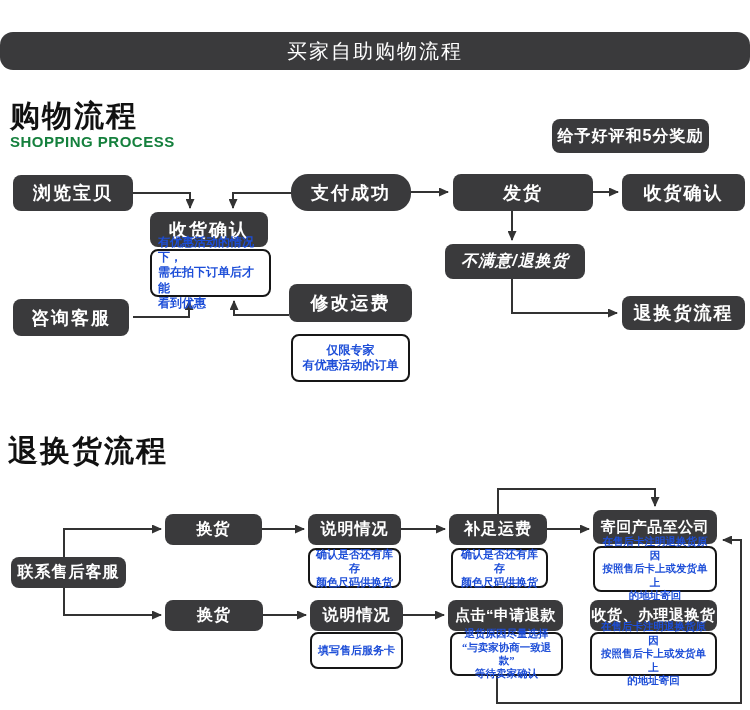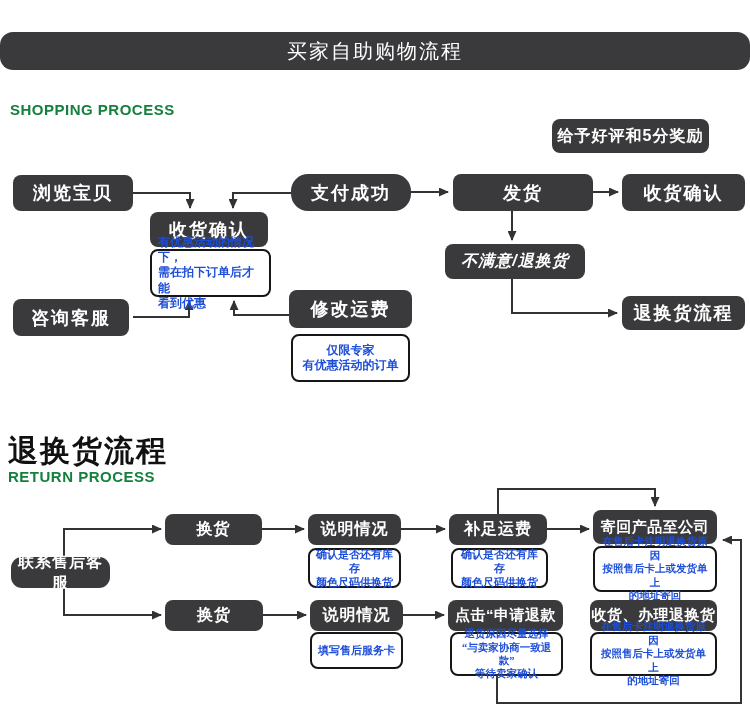--- a/index.html
+++ b/index.html
@@ -34,20 +34,21 @@
   svg.wires{position:absolute;left:0;top:0;pointer-events:none;}
 </style>
 </head>
 <body>
 
 <div class="banner">
   <span>买家自助购物流程</span>
 </div>
 
 <div class="heading" style="left:10px;top:100px;">
+  <div class="zh">购物流程</div>
   <div class="en">SHOPPING PROCESS</div>
 </div>
 
 <svg class="wires" width="750" height="710" viewBox="0 0 750 710">
   <defs>
     <marker id="ah" markerWidth="11" markerHeight="9" refX="9" refY="4.5" orient="auto" markerUnits="userSpaceOnUse">
       <path d="M0,0 L10,4.5 L0,9 Z" fill="#333333"></path>
     </marker>
   </defs>
   <g stroke="#333333" stroke-width="2" fill="none">
@@ -77,30 +78,29 @@
 <div class="node" style="left:453px;top:174px;width:140px;height:37px;">发货</div>
 <div class="node" style="left:622px;top:174px;width:123px;height:37px;">收货确认</div>
 <div class="node sm" style="left:552px;top:119px;width:157px;height:34px;">给予好评和5分奖励</div>
 <div class="node" style="left:150px;top:212px;width:118px;height:35px;">收货确认</div>
 <div class="note left" style="left:150px;top:249px;width:121px;height:48px;">有优惠活动的情况下，
 需在拍下订单后才能
 看到优惠</div>
 <div class="node sm" style="left:445px;top:244px;width:140px;height:35px;font-style:italic;">不满意/退换货</div>
 <div class="node" style="left:622px;top:296px;width:123px;height:34px;">退换货流程</div>
 <div class="node" style="left:13px;top:299px;width:116px;height:37px;">咨询客服</div>
-<div class="node" style="left:289px;top:290px;width:123px;height:38px;text-align:right;">修改运费</div>
+<div class="node" style="left:289px;top:284px;width:123px;height:38px;text-align:right;">修改运费</div>
 <div class="note" style="left:291px;top:334px;width:119px;height:48px;">仅限专家
 有优惠活动的订单</div>
 
 <div class="heading" style="left:8px;top:435px;">
   <div class="zh">退换货流程</div>
-  <div class="en">RETURN PROCESS</div>
 </div>
 
-<div class="node sm" style="left:11px;top:557px;width:99px;height:31px;border-radius:11px;">联系售后客服</div>
+<div class="node sm" style="left:11px;top:557px;width:115px;height:31px;">联系售后客服</div>
 <div class="node sm" style="left:165px;top:514px;width:97px;height:31px;">换货</div>
 <div class="node sm" style="left:308px;top:514px;width:93px;height:31px;">说明情况</div>
 <div class="node sm" style="left:449px;top:514px;width:98px;height:31px;">补足运费</div>
 <div class="node xs" style="left:593px;top:510px;width:124px;height:34px;">寄回产品至公司</div>
 <div class="note small" style="left:308px;top:548px;width:93px;height:40px;">确认是否还有库存
 颜色尺码供换货</div>
 <div class="note small" style="left:451px;top:548px;width:97px;height:40px;">确认是否还有库存
 颜色尺码供换货</div>
 <div class="note tiny" style="left:593px;top:546px;width:124px;height:46px;">在售后卡注明退换货原因
 按照售后卡上或发货单上

